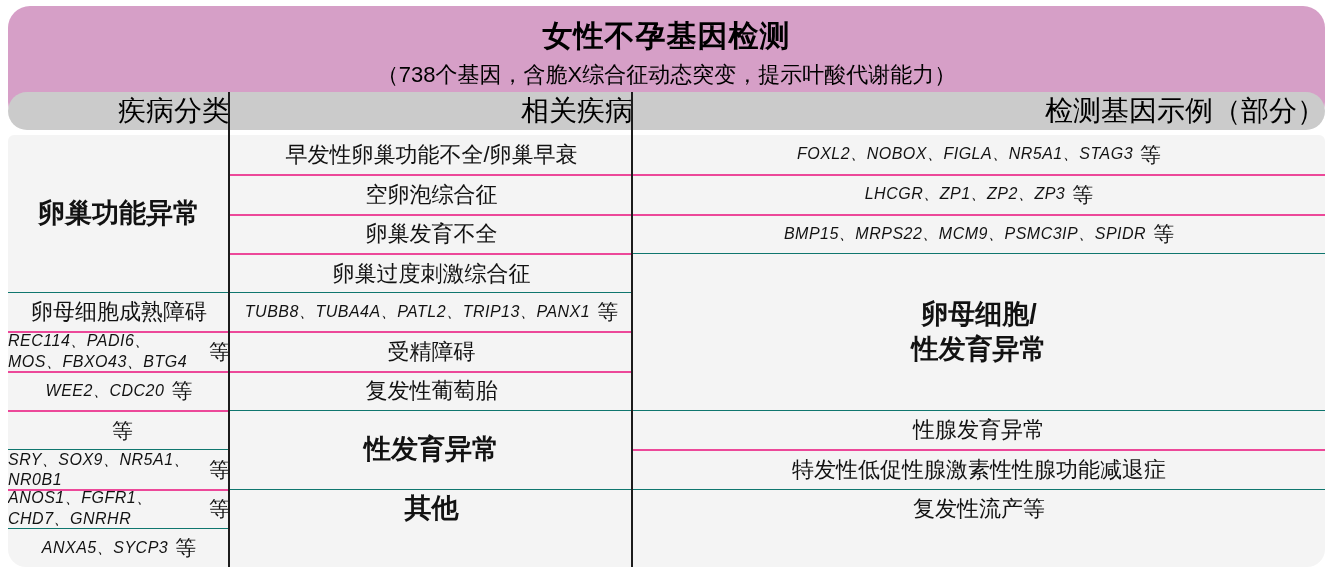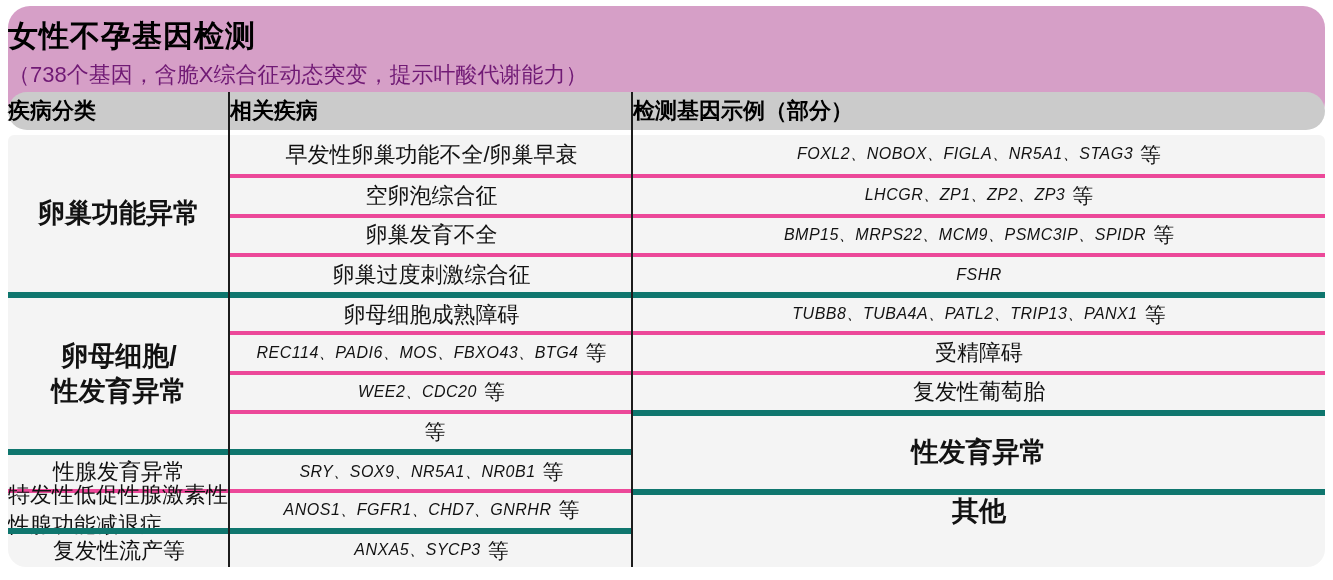--- a/index.html
+++ b/index.html
@@ -19,35 +19,35 @@
   .banner-wrap { position: relative; height: 124px; }
   .banner {
     position: absolute; left: 0; right: 0; top: 0;
     height: 118px;
     background: #d69fc7;
     border-radius: 22px;
   }
   .banner-text {
     height: 88px;
     display: flex; flex-direction: column;
-    justify-content: center;
+    align-items: center; justify-content: center;
     gap: 3px; padding-top: 6px;
   }
   .banner-title { font-size: 30px; font-weight: 700; letter-spacing: 1px; color: #000; }
-  .banner-sub   { font-size: 22px; font-weight: 400; color: #701a75; }
+  .banner-sub   { font-size: 22px; font-weight: 400; color: #000000; }
   .thead {
     position: absolute; left: 0; right: 0; top: 86px;
     height: 38px;
     background: #cbcbcb;
     border-radius: 19px;
     display: grid;
     grid-template-columns: 222px 403px 1fr;
     align-items: center;
   }
-  .th { text-align: left; font-size: 22px; font-weight: 700; color: #000; }
+  .th { text-align: right; font-size: 28px; font-weight: 400; color: #000; }
   
   .tbody {
     margin-top: 5px;
     display: grid;
     grid-template-columns: 222px 403px 1fr;
     grid-auto-rows: 39.3px;
     background: #f4f4f4;
     border-radius: 6px 6px 18px 18px;
     overflow: hidden;
   }
@@ -58,22 +58,22 @@
   .category-cell {
     flex-direction: column;
     font-weight: 700; font-size: 27px; line-height: 1.3;
   }
   .disease-cell { font-weight: 500; }
   .genes-cell .genes-text {
     font-style: italic; font-weight: 500; font-size: 16px;
     letter-spacing: 0.5px;
   }
   .genes-cell .genes-suffix { font-style: normal; font-weight: 500; font-size: 21px; margin-left: 7px; }
-  .row-top   { border-top: 4px solid #ec4899; }
-  .group-top { border-top: 6px solid #0f766e; }
+  .row-top   { border-top: 2px solid #ec4899; }
+  .group-top { border-top: 1px solid #0f766e; }
   
   .vline {
     position: absolute;
     top: 92px; height: 475px; width: 2px;
     background: #1c1c1c;
   }
   .vline1 { left: 228px; }
   .vline2 { left: 631px; }
 </style>
 </head>
@@ -108,23 +108,20 @@
       <div class="cell genes-cell row-top">
         <span class="genes-text">LHCGR、ZP1、ZP2、ZP3</span>
         <span class="genes-suffix">等</span>
       </div>
       <div class="cell disease-cell row-top">卵巢发育不全</div>
       <div class="cell genes-cell row-top">
         <span class="genes-text">BMP15、MRPS22、MCM9、PSMC3IP、SPIDR</span>
         <span class="genes-suffix">等</span>
       </div>
       <div class="cell disease-cell row-top">卵巢过度刺激综合征</div>
-      <div class="cell genes-cell row-top">
-        <span class="genes-text">FSHR</span>
-      </div>
       <div class="cell category-cell group-top" style="grid-row: span 4;">
         <div>卵母细胞/</div>
         <div>性发育异常</div>
       </div>
       <div class="cell disease-cell group-top">卵母细胞成熟障碍</div>
       <div class="cell genes-cell group-top">
         <span class="genes-text">TUBB8、TUBA4A、PATL2、TRIP13、PANX1</span>
         <span class="genes-suffix">等</span>
       </div>
       <div class="cell genes-cell row-top">

